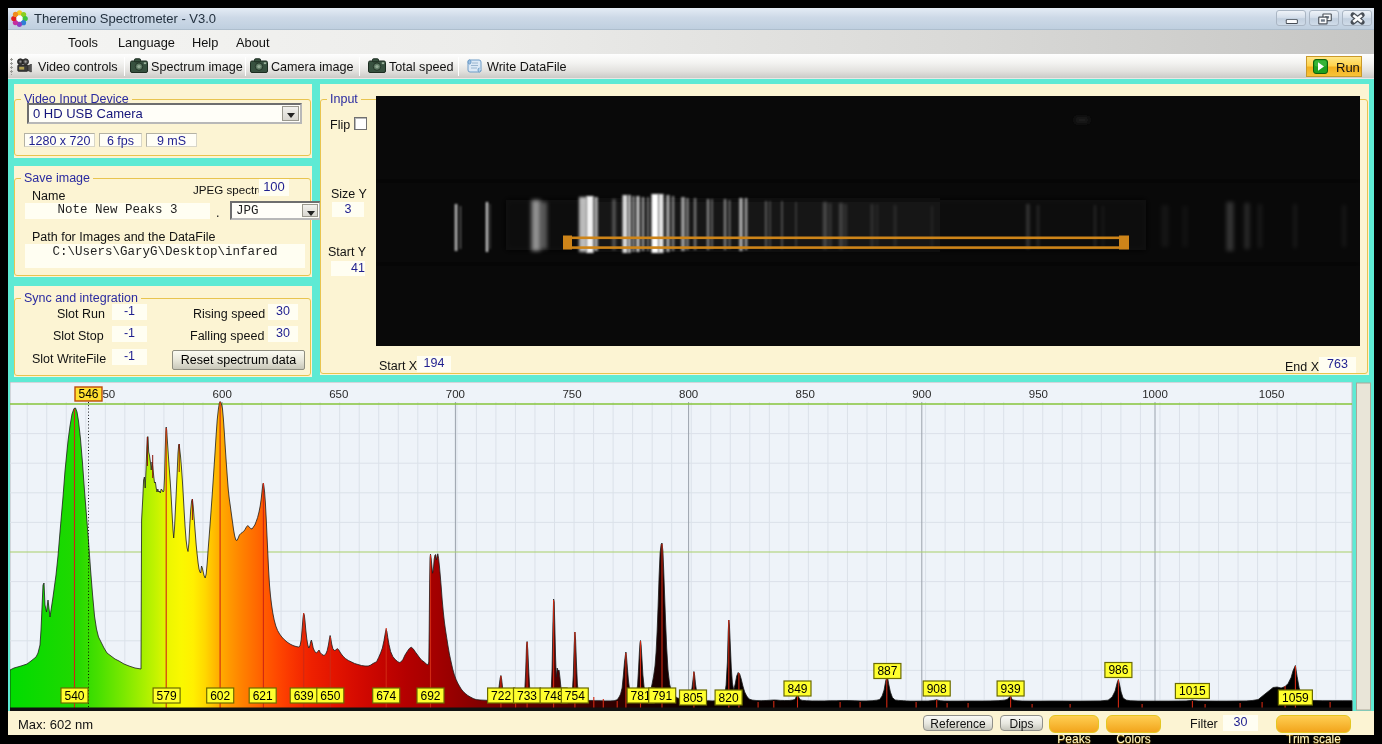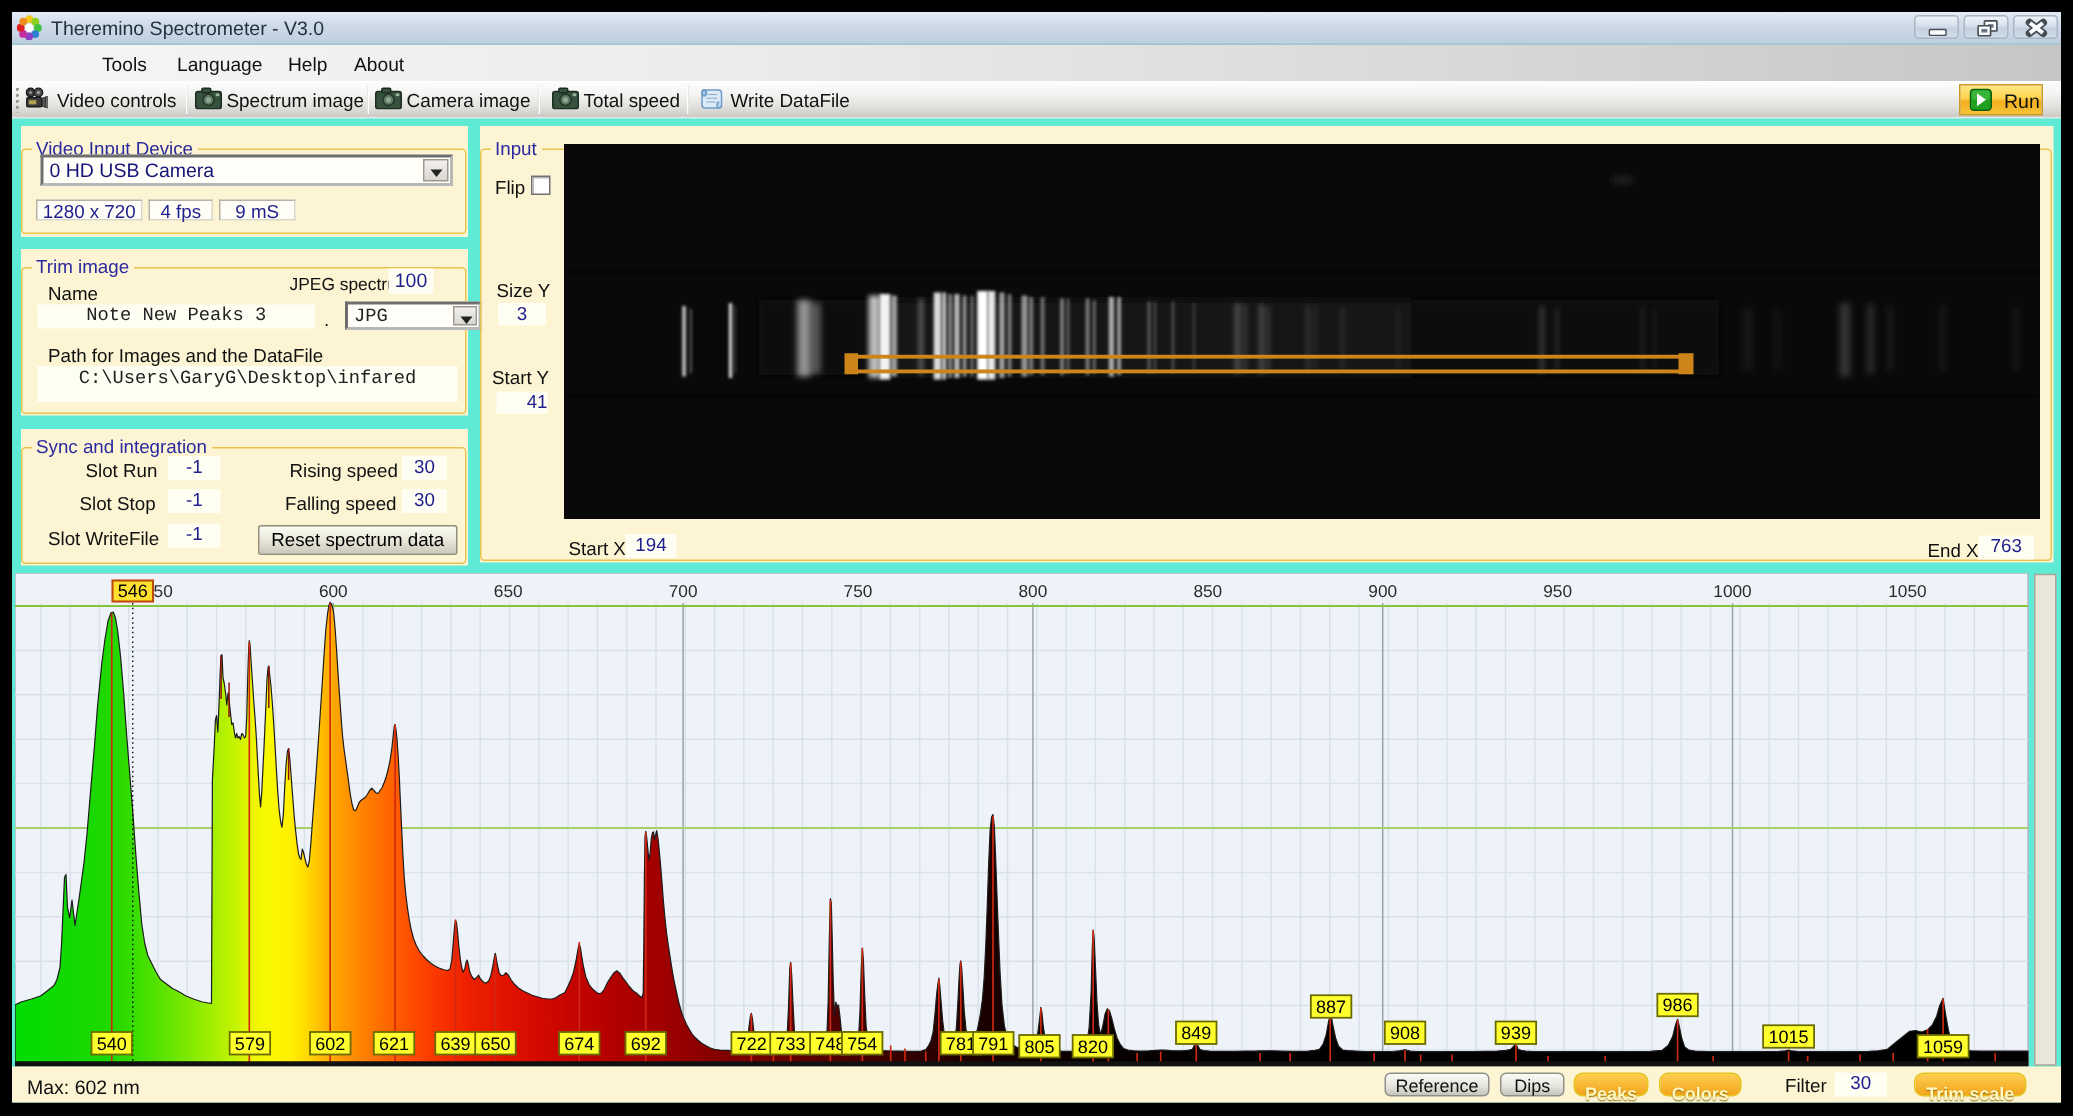--- a/index.html
+++ b/index.html
@@ -29,21 +29,21 @@
 .vbox { position:absolute; background:#fffef6; border:1px solid #b4b2a4; border-right-color:#d8d6c8; border-bottom-color:#d8d6c8; font-size:12.5px; color:#1f1f8f; text-align:center; }
 .mono { font-family:"Liberation Mono",monospace; color:#222; }
 .combo { position:absolute; background:#fffef8; border:2px solid #6e6e6e; border-right-color:#b8b8b8; border-bottom-color:#b8b8b8; }
 .combo .arr { position:absolute; right:1px; top:1px; bottom:1px; width:17px; background:linear-gradient(#f2f1ed,#d9d7d0); border:1px solid #9a988e; text-align:center; }
 .combo .arr:after { content:""; position:absolute; left:4px; top:6px; border:4px solid transparent; border-top:5px solid #222; }
 #resetbtn { position:absolute; left:164px; top:342px; width:133px; height:20px; background:linear-gradient(#fbfbf2,#e8e7da 50%,#c9c8ba); border:1px solid #8f8e80; border-radius:2px; font-size:12.5px; text-align:center; padding-top:2px; }
 .chk { position:absolute; width:13px; height:13px; background:#fff; border:1px solid #707070; box-shadow:inset 1px 1px 0 #b8b8b8; }
 
 #status { left:0; top:703px; width:1366px; height:24px; background:#fcf4d3; }
 .sbtn { position:absolute; top:4px; height:16px; border-radius:4px; font-size:12px; text-align:center; color:#111; border:1px solid #90908a; background:linear-gradient(#fbfbf7,#e6e6de 55%,#c6c6bc); padding-top:1px; }
-.obtn { position:absolute; top:4px; height:16px; border-radius:6px; font-size:12px; font-weight:bold; text-align:center; color:#fff8c0; text-shadow:0 1px 1px #8a5e00; border:1.5px solid #e4c622; background:linear-gradient(#ffce52,#f2a51c); padding-top:6px; }
+.obtn { position:absolute; top:4px; height:16px; border-radius:6px; font-size:12px; font-weight:normal; text-align:center; color:#fff8c0; text-shadow:0 1px 1px #8a5e00; border:1.5px solid #e4c622; background:linear-gradient(#ffce52,#f2a51c); padding-top:16px; }
 .ax { font-size:11.5px; fill:#2a2a2a; font-family:"Liberation Sans",sans-serif; }
 .pl { font-size:12px; fill:#000; font-family:"Liberation Sans",sans-serif; }
 </style></head><body>
 <div id="win">
  <div id="title" class="abs">
   <div style="position:absolute;left:3px;top:2px;"><svg width="17" height="17" viewBox="0 0 17 17">
 <circle cx="8.5" cy="2.8" r="2.6" fill="#f4c81f"></circle>
 <circle cx="12.6" cy="4.5" r="2.6" fill="#8ccf1f"></circle>
 <circle cx="14.2" cy="8.6" r="2.6" fill="#3fc43f"></circle>
 <circle cx="12.5" cy="12.7" r="2.6" fill="#2f7fd4"></circle>
@@ -143,25 +143,25 @@
  <div class="panel" style="left:312px;top:76px;width:1049px;height:291px;"></div>
 
  <fieldset style="left:6px;top:84px;width:297px;height:64px;">
       <legend>Video Input Device</legend>
     </fieldset>
  <div class="combo" style="left:19px;top:95px;width:275px;height:21px;">
       <span style="position:absolute;left:4px;top:1px;font-size:13px;color:#15157a;">0 HD USB Camera</span>
       <span class="arr"></span>
     </div>
  <div class="vbox" style="left:16px;top:125px;width:71px;height:14px;">1280 x 720</div>
- <div class="vbox" style="left:91px;top:125px;width:43px;height:14px;">4 fps</div>
+ <div class="vbox" style="left:91px;top:125px;width:43px;height:14px;">6 fps</div>
  <div class="vbox" style="left:138px;top:125px;width:51px;height:14px;">9 mS</div>
 
  <fieldset style="left:6px;top:163px;width:297px;height:105px;">
-      <legend>Trim image</legend>
+      <legend>Save image</legend>
     </fieldset>
  <div class="lbl" style="left:185px;top:174.5px;font-size:11.6px;">JPEG spectrum</div>
  <div class="val" style="left:251px;top:171px;width:30px;height:17px;font-size:13px;">100</div>
  <div class="lbl" style="left:24px;top:181px;">Name</div>
  <div class="val mono" style="left:17px;top:195px;width:185px;height:16px;font-size:12.5px;">Note New Peaks 3</div>
  <div class="lbl" style="left:208px;top:198px;">.</div>
  <div class="combo" style="left:222px;top:193px;width:91px;height:19px;">
       <span class="mono" style="position:absolute;left:4px;top:1px;font-size:12.5px;">JPG</span>
       <span class="arr" style="width:16px;"></span>
     </div>

